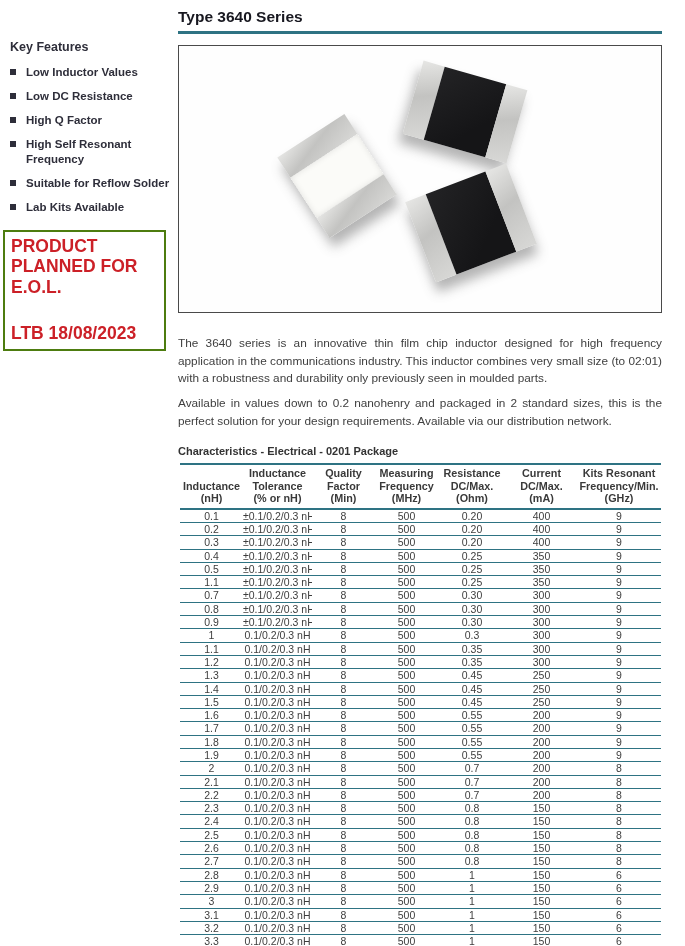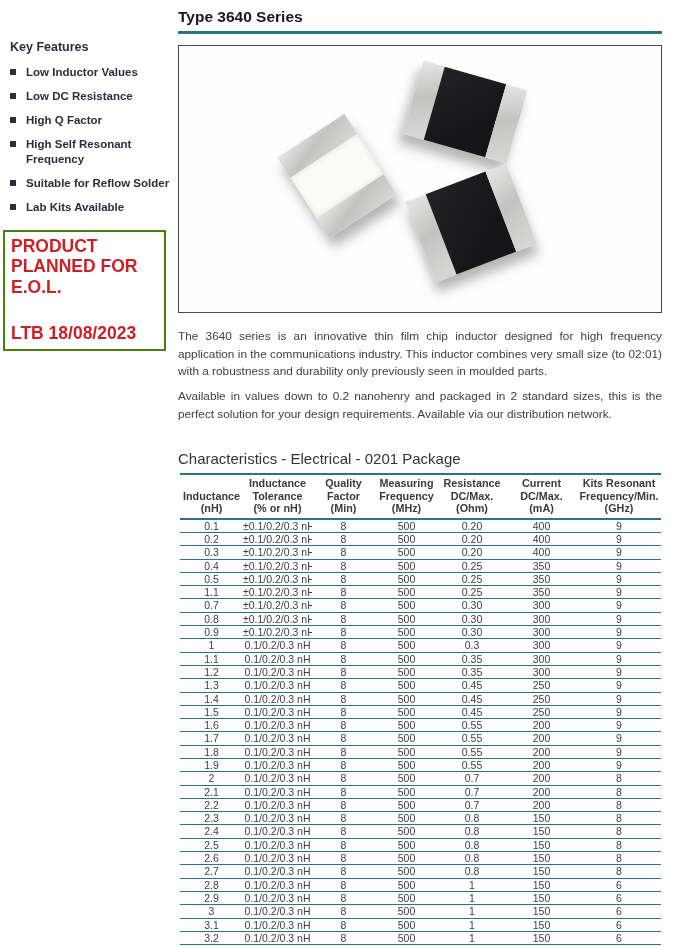--- a/index.html
+++ b/index.html
@@ -40,24 +40,24 @@
     flex:0 0 auto;
   }
   .chip-white { left:118px; top:82px; width:80px; height:96px; transform:rotate(-33deg); flex-direction:column; }
   .chip-white .term { height:24px; width:100%; }
   .chip-white .body { flex:1; background:#fbfbf8; box-shadow:inset 0 0 6px rgba(0,0,0,0.10); }
   .chip-black-top { left:232px; top:28px; width:108px; height:76px; transform:rotate(16deg); flex-direction:row; }
   .chip-black-bottom { left:238px; top:134px; width:108px; height:86px; transform:rotate(-21deg); flex-direction:row; }
   .chip-black-top .term, .chip-black-bottom .term { width:22px; height:100%; }
   .body-black { flex:1; background:linear-gradient(135deg,#232325 0%,#151517 70%); }
 
-  .desc { margin-top:15px; }
+  .desc { margin-top:22px; }
   .desc p { font-size:11.8px; color:#404040; text-align:justify; line-height:1.5; margin:0 0 7px 0; }
 
-  .char-heading { font-size:15px; font-weight:normal; color:#333333; margin:27px 0 6px 0; }
+  .char-heading { font-size:11px; font-weight:bold; color:#333333; margin:15px 0 6px 0; }
 
   table.char { width:481px; margin-left:2px; border-collapse:collapse; table-layout:fixed; }
   table.char thead th {
     font-size:10.8px; font-weight:bold; color:#3a3a3a; text-align:center;
     line-height:1.15; white-space:pre-line; vertical-align:bottom;
     border-top:2px solid #2e7383; border-bottom:2px solid #2e7383;
     padding:2px 0 3px 0;
   }
   table.char tbody td {
     font-size:10.5px; color:#3d3d3d; text-align:center;

